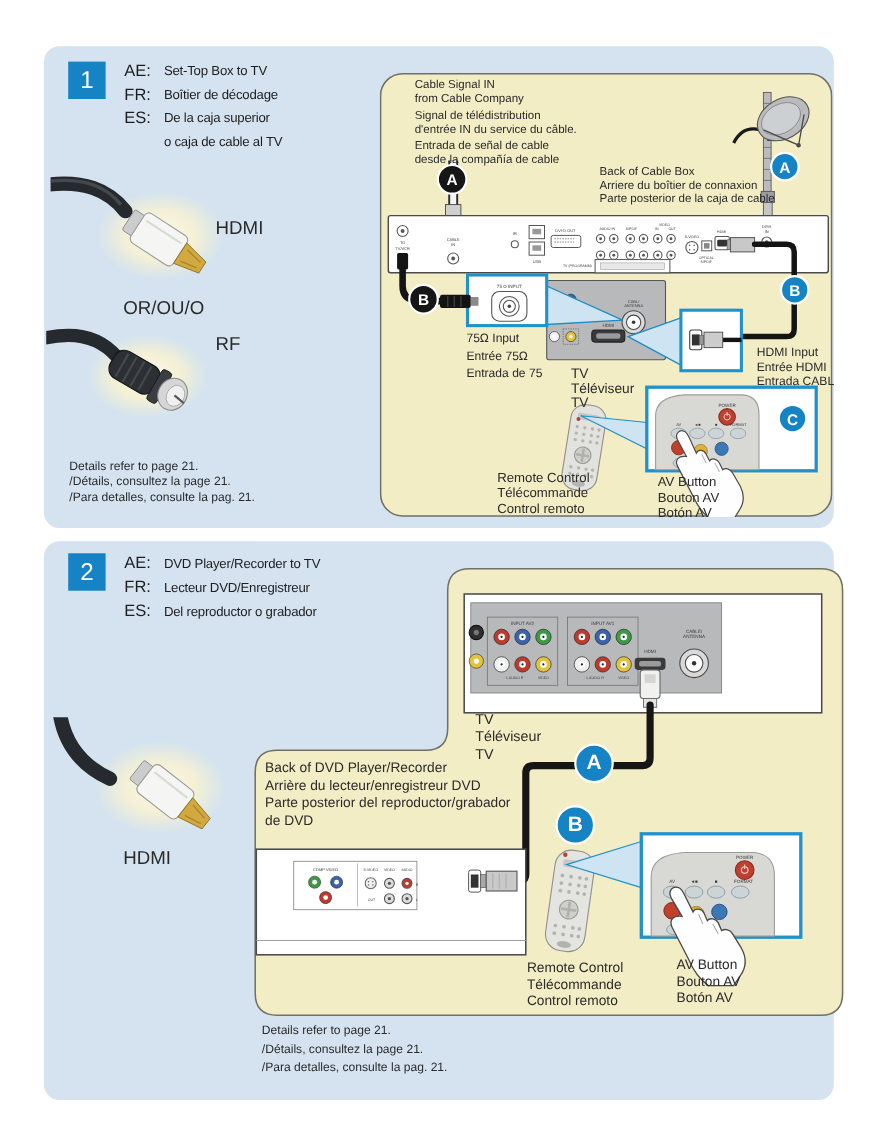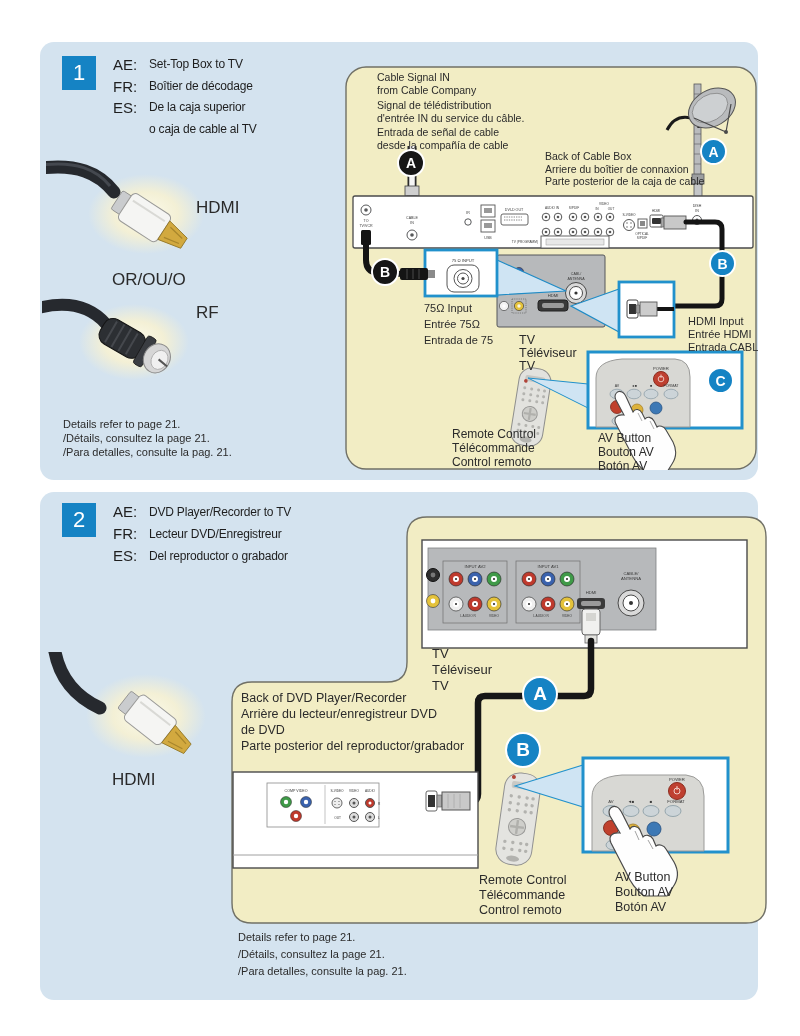--- a/index.html
+++ b/index.html
@@ -598,22 +598,22 @@
   </svg>
 
   <div class="txt13" style="left:432px;top:646px">
     <div>TV</div>
     <div>Téléviseur</div>
     <div>TV</div>
   </div>
   <div class="txt125" style="left:241px;top:690px;line-height:16px">
     <div>Back of DVD Player/Recorder</div>
     <div>Arrière du lecteur/enregistreur DVD</div>
+    <div>Parte posterior del reproductor/grabador</div>
     <div>de DVD</div>
-    <div>Parte posterior del reproductor/grabador</div>
   </div>
   <div class="txt125" style="left:479px;top:873px;line-height:15px">
     <div>Remote Control</div>
     <div>Télécommande</div>
     <div>Control remoto</div>
   </div>
   <div class="txt125" style="left:615px;top:870px;line-height:15px">
     <div>AV Button</div>
     <div>Bouton AV</div>
     <div>Botón AV</div>

